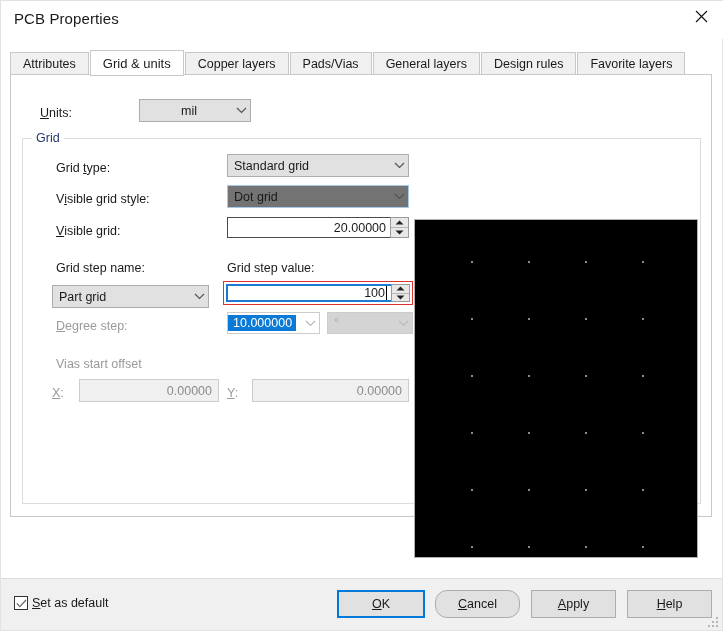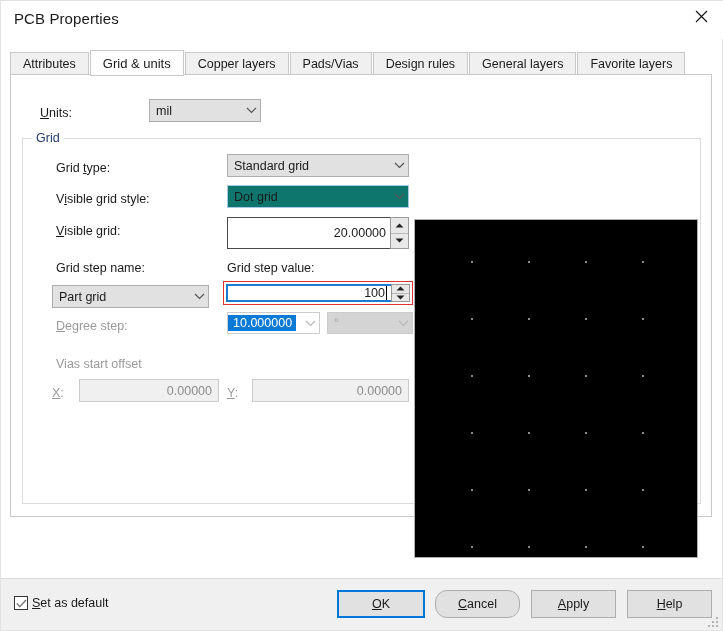--- a/index.html
+++ b/index.html
@@ -123,21 +123,21 @@
     overflow: hidden;
     white-space: nowrap;
   }
   .combo .carrow {
     width: 18px;
     display: flex;
     align-items: center;
     justify-content: center;
   }
   .combo.hover {
-    background: #0f766e;
+    background: #737373;
     border-color: #a8c8e8;
   }
   .combo.disabled {
     background: #d4d4d4;
     border-color: #cccccc;
     color: #a6a6a6;
   }
   .combo.disabled-sel {
     background: #ffffff;
     border-color: #cccccc;
@@ -332,36 +332,36 @@
     <div class="tab active">
       <span>Grid &amp; units</span>
     </div>
     <div class="tab">
       <span>Copper layers</span>
     </div>
     <div class="tab">
       <span>Pads/Vias</span>
     </div>
     <div class="tab">
+      <span>General layers</span>
+    </div>
+    <div class="tab">
       <span>Design rules</span>
-    </div>
-    <div class="tab">
-      <span>General layers</span>
     </div>
     <div class="tab">
       <span>Favorite layers</span>
     </div>
   </div>
 
   <div class="tabpage">
 
     <div class="lbl" style="left:29px; top:31px;">
       <span class="u">U</span><span>nits:</span>
     </div>
-    <div class="combo" style="left:138px; top:24px; width:112px; height:23px;">
+    <div class="combo" style="left:128px; top:24px; width:112px; height:23px;text-align:center;">
       <span class="ctext">mil</span>
       <span class="carrow">
         <svg width="11" height="7" viewBox="0 0 11 7">
             <path d="M1,1 L5.5,5.5 L10,1" stroke="#555" stroke-width="1.2" fill="none"></path>
           </svg>
       </span>
     </div>
 
     <div class="groupbox" style="left:11px; top:63px; width:679px; height:366px;">
       <span class="gb-title">Grid</span>
@@ -386,21 +386,21 @@
         <span class="carrow">
           <svg width="11" height="7" viewBox="0 0 11 7">
               <path d="M1,1 L5.5,5.5 L10,1" stroke="#555" stroke-width="1.2" fill="none"></path>
             </svg>
         </span>
       </div>
 
       <div class="lbl" style="left:33px; top:85px;">
         <span class="u">V</span><span>isible grid:</span>
       </div>
-      <div class="spinbox" style="left:204px; top:78px; width:182px; height:32px;">
+      <div class="spinbox" style="left:204px; top:78px; width:182px; height:21px;">
         <div class="sbfield">
           <span>20.00000</span>
         </div>
         <div class="sbbtns">
           <div class="sbup">
             <svg width="9" height="5" viewBox="0 0 9 5">
                 <path d="M0.5,4.5 L4.5,0.5 L8.5,4.5 Z" fill="#222"></path>
               </svg>
           </div>
           <div class="sbdn">

